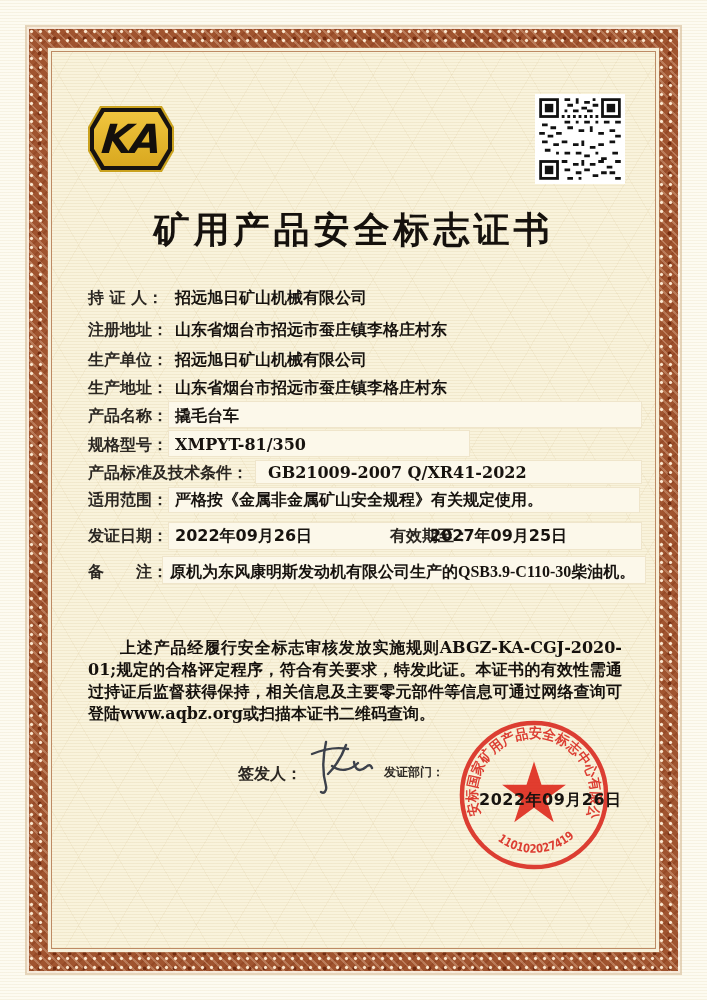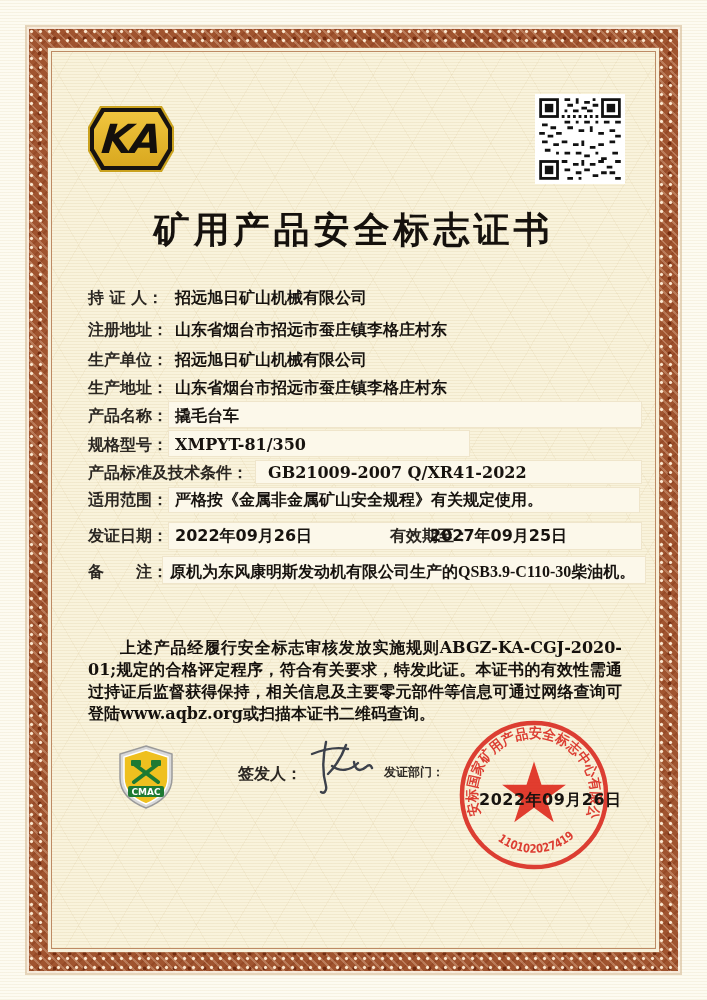--- a/index.html
+++ b/index.html
@@ -167,34 +167,20 @@
     <span class="v2">2027年09月25日</span>
   </div>
 
   <div class="abs row" style="top:562px;">
     <span class="lbl">备　　注：</span>
     <span class="val" style="left:82px;font-family:Liberation Serif, serif;">原机为东风康明斯发动机有限公司生产的QSB3.9-C110-30柴油机。</span>
   </div>
 
   <div class="abs para">上述产品经履行安全标志审核发放实施规则ABGZ-KA-CGJ-2020-01;规定的合格评定程序，符合有关要求，特发此证。本证书的有效性需通过持证后监督获得保持，相关信息及主要零元部件等信息可通过网络查询可登陆www.aqbz.org或扫描本证书二维码查询。</div>
 
-  <div class="abs cmac">
-    <svg viewBox="0 0 58 66" xmlns="http://www.w3.org/2000/svg">
-      <path d="M29 2 L55 10 V34 Q55 54 29 64 Q3 54 3 34 V10 Z" fill="#d9d9d9" stroke="#9a9a9a" stroke-width="1.5"></path>
-      <path d="M29 6 L51 13 V34 Q51 51 29 60 Q7 51 7 34 V13 Z" fill="#efc01f" stroke="#fff" stroke-width="1.5"></path>
-      <g stroke="#1e7a33" stroke-width="4" stroke-linecap="round">
-        <line x1="17" y1="20" x2="41" y2="38"></line>
-        <line x1="41" y1="20" x2="17" y2="38"></line>
-      </g>
-      <rect x="14" y="16" width="10" height="6" rx="1" fill="#1e7a33"></rect>
-      <rect x="34" y="16" width="10" height="6" rx="1" fill="#1e7a33"></rect>
-      <rect x="11" y="42" width="36" height="11" rx="2" fill="#1e7a33"></rect>
-      <text x="29" y="51" text-anchor="middle" font-size="9" font-weight="bold" fill="#ffffff" font-family="DejaVu Sans, sans-serif">CMAC</text>
-    </svg>
-  </div>
 
   <div class="abs signer">签发人：</div>
   <div class="abs signature">
     <svg viewBox="0 0 86 66" xmlns="http://www.w3.org/2000/svg">
       <g fill="none" stroke="#3c414b" stroke-width="2.4" stroke-linecap="round">
         <path d="M30 6 C 27 20, 26 36, 30 50 C 31 55, 28 58, 25 56"></path>
         <path d="M16 18 C 28 13, 42 11, 52 13"></path>
         <path d="M50 9 C 46 20, 40 30, 32 38"></path>
         <path d="M36 30 C 44 36, 54 35, 62 27"></path>
         <path d="M58 26 C 59 33, 63 37, 70 31 C 73 28, 75 29, 76 32"></path>

